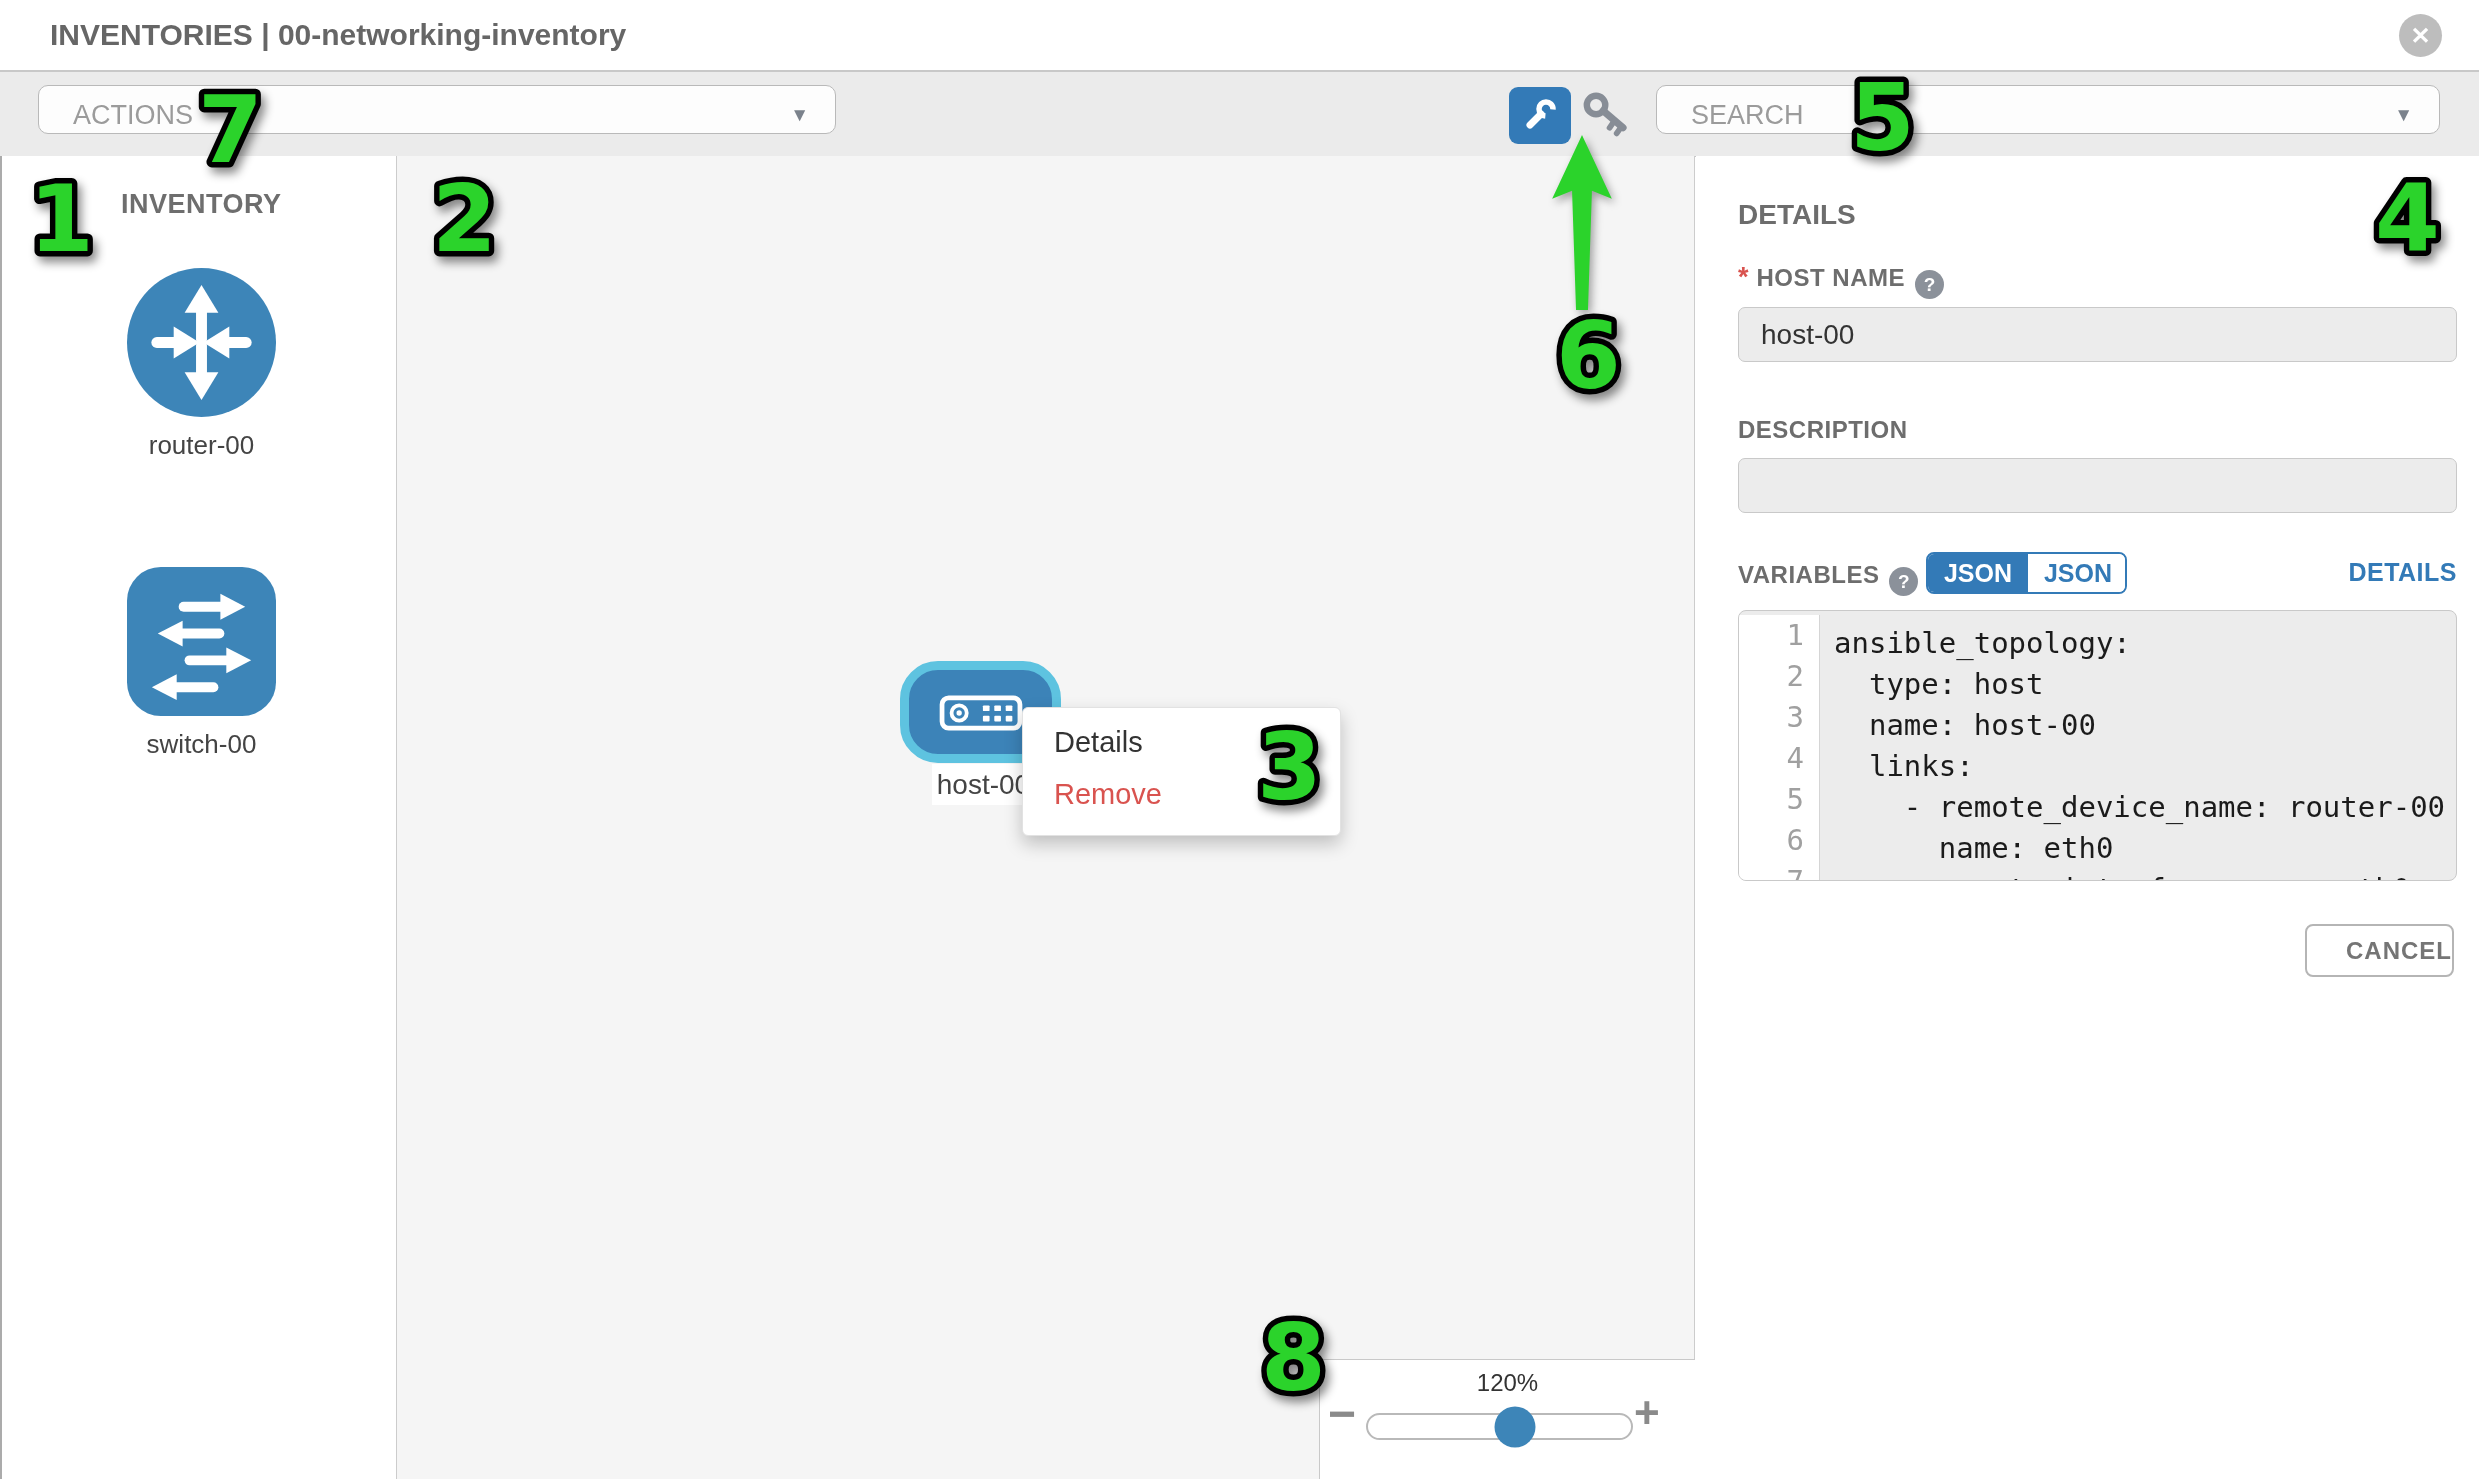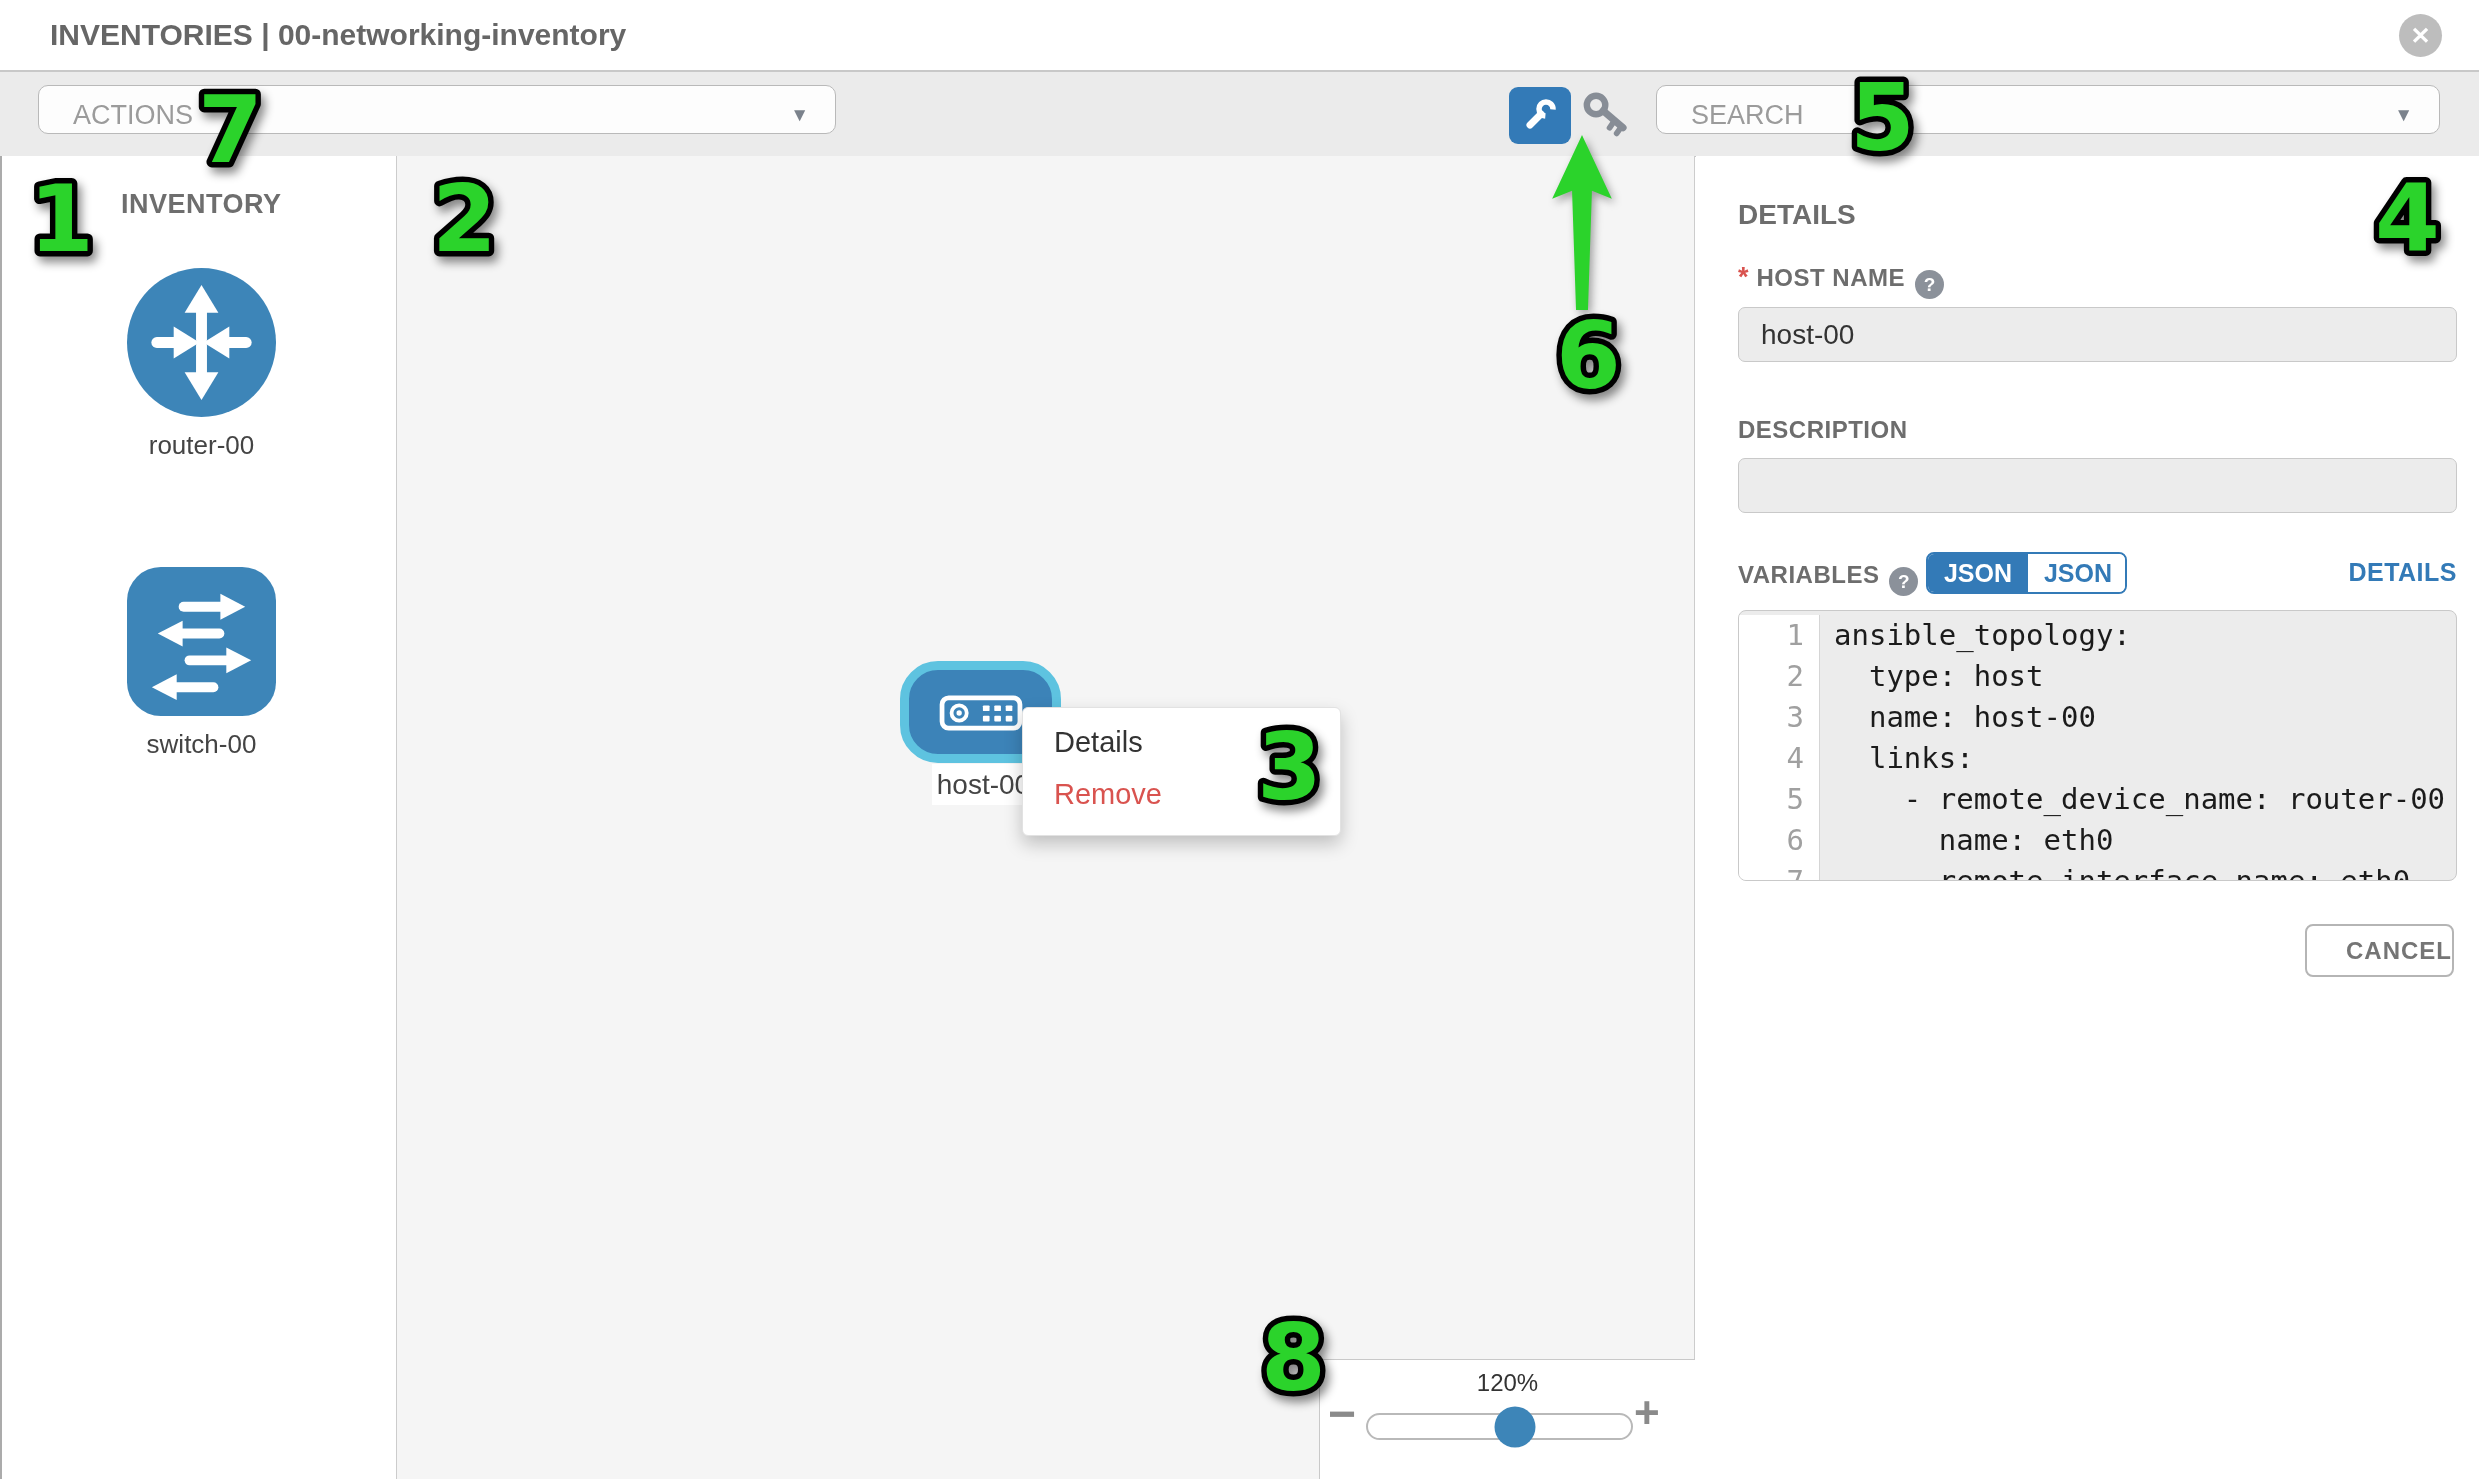--- a/index.html
+++ b/index.html
@@ -93,21 +93,21 @@
   .expand-link { position:absolute; right:22px; top:402px; font-size:25px; font-weight:bold;
                  color:#337ab7; letter-spacing:0.5px; cursor:pointer; }
   .editor { position:absolute; left:42px; top:454px; width:719px; height:271px;
             border:1px solid #c9c9c9; border-radius:8px; background:#ececec;
             overflow:hidden; padding-top:4px; }
   .code-line { display:flex; height:41px; }
   .ln { width:81px; background:#fff; color:#a0a0a0; text-align:right; padding-right:15px;
         font-family:"DejaVu Sans Mono",monospace; font-size:29px; line-height:41px;
         border-right:1px solid #d5d5d5; flex:none; }
   .ct { padding-left:14px; font-family:"DejaVu Sans Mono",monospace; font-size:29px;
-        line-height:41px; color:#1b1b1b; white-space:pre; }
+        line-height:41px; color:#1b1b1b; white-space:pre;margin-top:8px; }
   .cancel-btn { position:absolute; left:609px; top:768px; width:149px; height:53px;
                 background:#fff; border:2px solid #b5b5b5; border-radius:8px; color:#757575;
                 font-size:24px; font-weight:bold; letter-spacing:1px; text-align:right;
                 line-height:49px; cursor:pointer; }
 
   
   .ann { position:absolute; z-index:50; filter:drop-shadow(4px 6px 5px rgba(0,0,0,.45)); }
   .ann text { font-family:"DejaVu Sans",sans-serif; font-weight:bold; font-size:94px;
               fill:#2bd32b; stroke:#000; stroke-width:11px; stroke-linejoin:round;
               paint-order:stroke fill; text-anchor:middle; }

